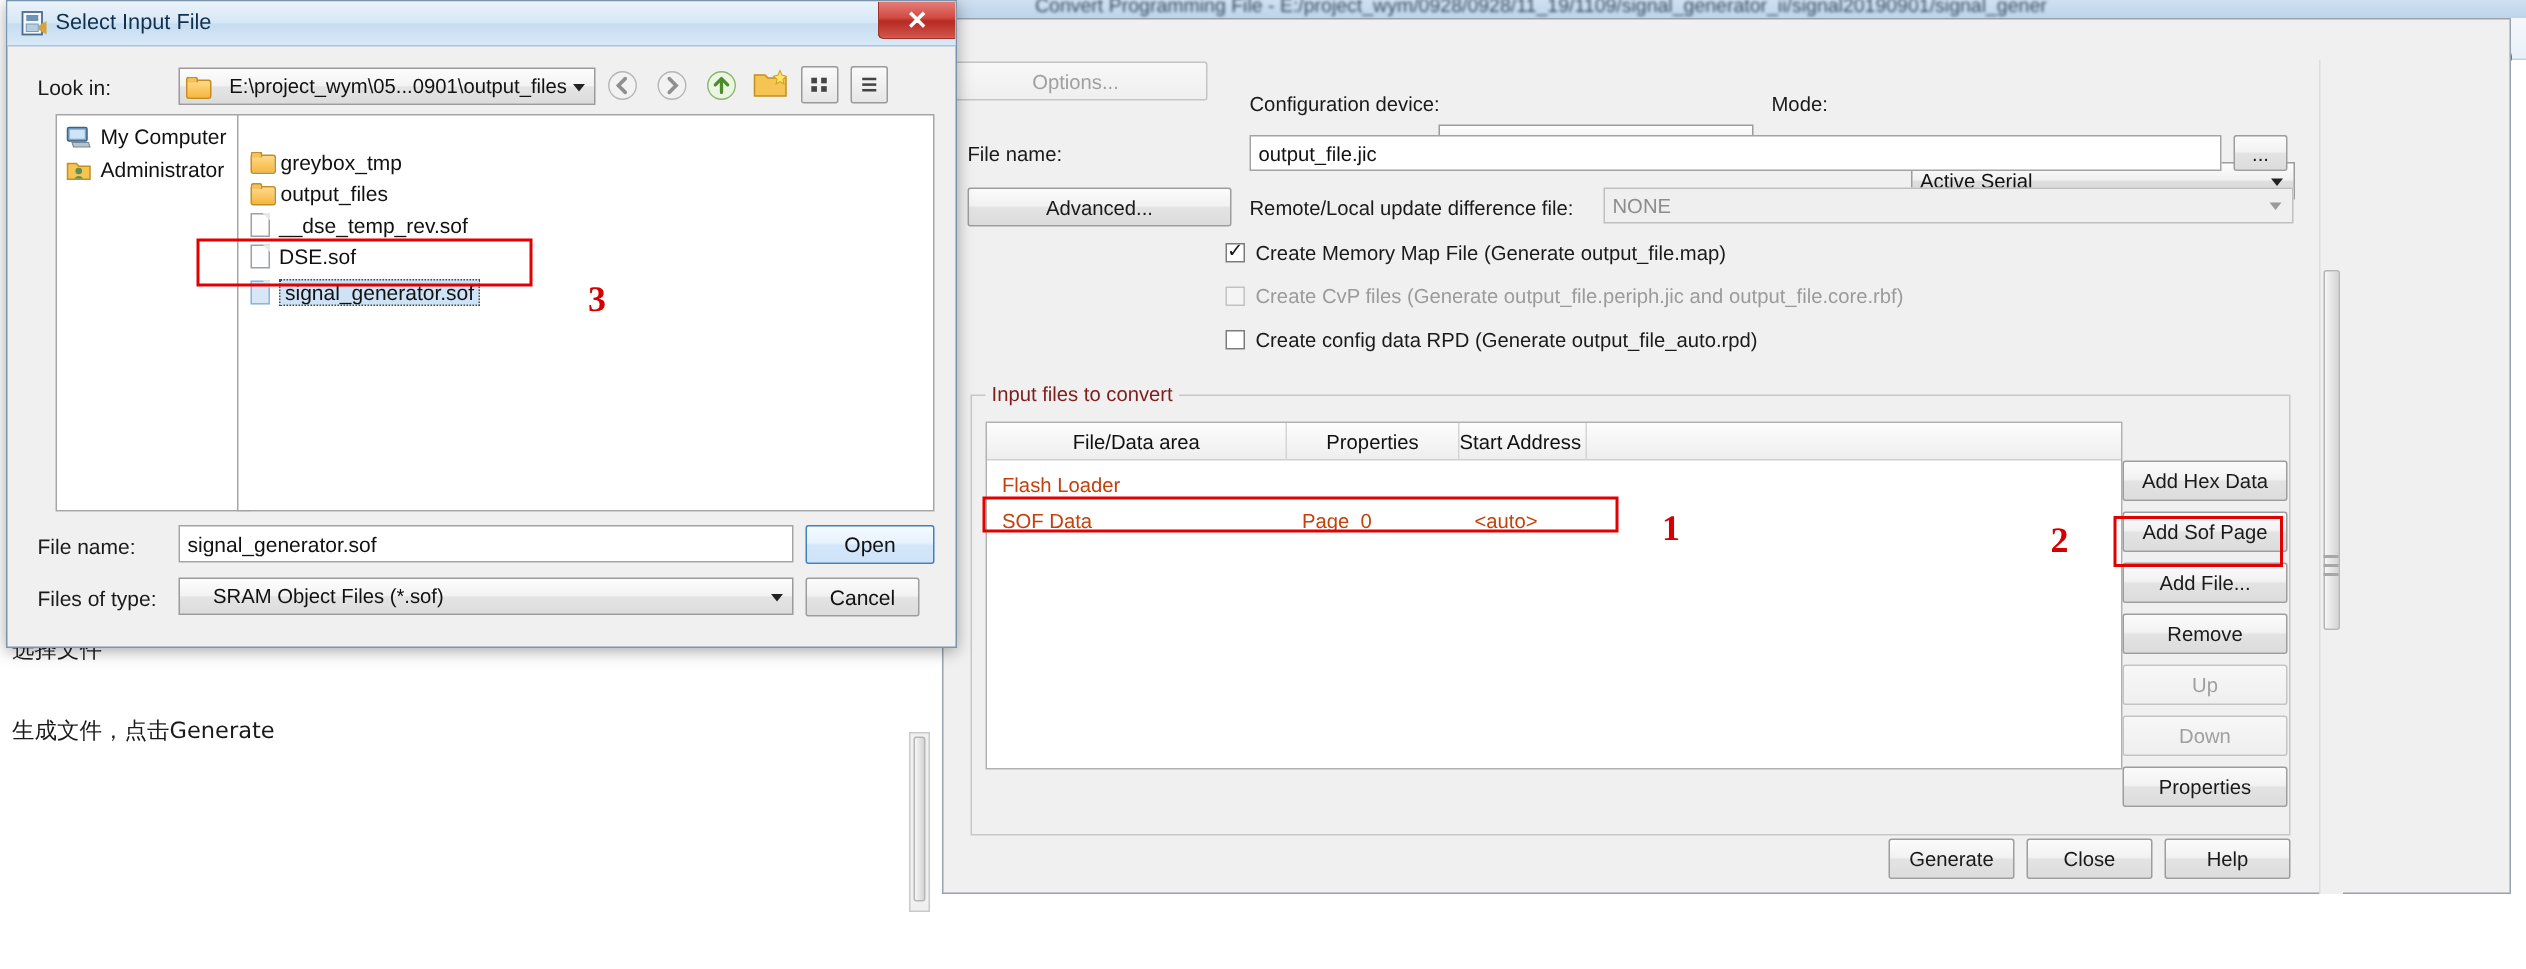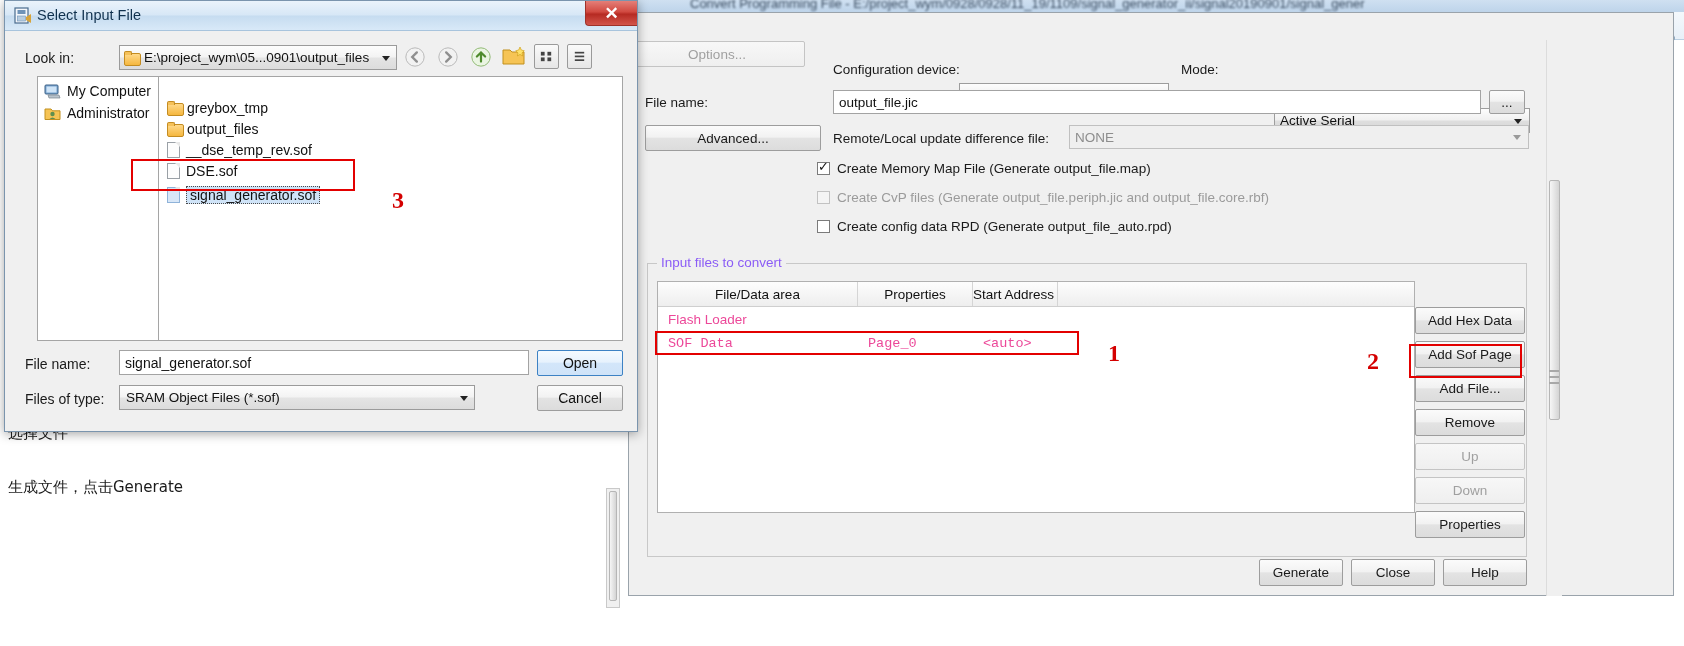--- a/index.html
+++ b/index.html
@@ -104,40 +104,40 @@
     font-size: 13px; color: #111; line-height: 15px;
   }
   .cbox.dis { border-color: #c2c2c2; background: #f4f4f4; }
 
   
   .groupbox {
     position: absolute; border: 1px solid #c8c8c8;
   }
   .grouptitle {
     position: absolute; background: #f0f0f0; padding: 0 4px;
-    font-size: 13.5px; color: #8b5cf6;
+    font-size: 13.5px; color: #7f1d1d;
   }
 
   
   .tbl {
     position: absolute; background: #ffffff; border: 1px solid #b0b0b0;
     overflow: hidden;
   }
   .tbl-head {
     height: 25px; display: flex;
     background: linear-gradient(#fdfdfd, #eeeeee);
     border-bottom: 1px solid #cfcfcf;
     justify-content: space-between;
   }
   .tbl-head .th {
     font-size: 13.5px; color: #111; display: flex; align-items: center;
     justify-content: center; border-right: 1px solid #d5d5d5;
     overflow: hidden; white-space: nowrap;
   }
-  .tbl-row { height: 24px; display: flex; align-items: center; font-size: 13.5px; color:#ec4899; }
+  .tbl-row { height: 24px; display: flex; align-items: flex-end; font-size: 13.5px; color:#c2410c; }
   .tbl-row .td { overflow: hidden; white-space: nowrap; }
 
   
   .redbox { position: absolute; border: 2px solid #e30000; pointer-events: none; }
   .rednum {
     position: absolute; color: #d40000; font-weight: bold;
     font-family: "Liberation Serif", serif; font-size: 24px; line-height: 1;
   }
 
   
@@ -346,21 +346,21 @@
           <div class="th" style="width:200px;">File/Data area</div>
           <div class="th" style="width:115px;">Properties</div>
           <div class="th" style="width:85px; justify-content:flex-start;">Start Address</div>
           <div class="th" style="flex:1; border-right:0;"></div>
         </div>
         <div class="tbl-row" style="padding-left:10px;">
           <div class="td" style="width:200px;">Flash Loader</div>
           <div class="td" style="width:115px;"></div>
           <div class="td" style="width:85px;"></div>
         </div>
-        <div class="tbl-row" style="padding-left:10px;font-family:Liberation Mono, monospace;">
+        <div class="tbl-row" style="padding-left:10px;">
           <div class="td" style="width:200px;">SOF Data</div>
           <div class="td" style="width:115px;">Page_0</div>
           <div class="td" style="width:85px;">&lt;auto&gt;</div>
         </div>
       </div>
 
       <div class="btn" style="position:absolute; left:786px; top:266px; width:110px; height:27px;">Add Hex Data</div>
       <div class="btn" style="position:absolute; left:786px; top:300px; width:110px; height:27px;">Add Sof Page</div>
       <div class="btn" style="position:absolute; left:786px; top:334px; width:110px; height:27px;">Add File...</div>
       <div class="btn" style="position:absolute; left:786px; top:368px; width:110px; height:27px;">Remove</div>
@@ -407,21 +407,21 @@
         <path d="M12 10 l5 -3 v9 l-5 -3 z" fill="#d7a43b"></path>
       </svg>
       <div class="t">Select Input File</div>
       <div class="dlg-closebtn">✕</div>
     </div>
 
     <div class="dlg-body">
 
       <div class="lbl" style="position:absolute; left:20px; top:19px; font-size:14px;">Look in:</div>
 
-      <div class="lookin-combo" style="left:114px; top:14px; width:278px; height:25px;">
+      <div class="lookin-combo" style="left:114px; top:14px; width:278px; height:25px;justify-content:space-between;">
         <span class="folder-ic"></span>
         <span>E:\project_wym\05...0901\output_files</span>
       </div>
 
       <div class="navbtn" style="left:398px; top:14px;">
         <svg viewBox="0 0 24 24" width="22" height="22">
           <circle cx="12" cy="12" r="10" fill="#f2f2f2" stroke="#b5b5b5"></circle>
           <path d="M14 7 L9 12 L14 17" fill="none" stroke="#8f8f8f" stroke-width="2.6" stroke-linecap="round"></path>
         </svg>
       </div>
@@ -509,25 +509,25 @@
       <div class="lbl" style="position:absolute; left:20px; top:325px; font-size:14px;">File name:</div>
 
       <div class="dlg-field" style="left:114px; top:319px; width:410px; height:25px;">
         <span>signal_generator.sof</span>
       </div>
 
       <div class="dlg-btn primary" style="left:532px; top:319px; width:86px; height:26px;">Open</div>
 
       <div class="lbl" style="position:absolute; left:20px; top:360px; font-size:14px;">Files of type:</div>
 
-      <div class="lookin-combo" style="left:114px; top:354px; width:356px; height:25px; padding-left:6px;">
+      <div class="lookin-combo" style="left:114px; top:354px; width:410px; height:25px; padding-left:22px;">
         <span>SRAM Object Files (*.sof)</span>
       </div>
 
-      <div class="dlg-btn" style="left:532px; top:354px; width:86px; height:26px;">Cancel</div>
+      <div class="dlg-btn" style="left:532px; top:354px; width:76px; height:26px;">Cancel</div>
 
     </div>
   </div>
 
   <div class="redbox" style="left:131px; top:159px; width:224px; height:32px;"></div>
   <div class="rednum" style="left:392px; top:188px;">3</div>
 
 </div>
 
 </body></html>

